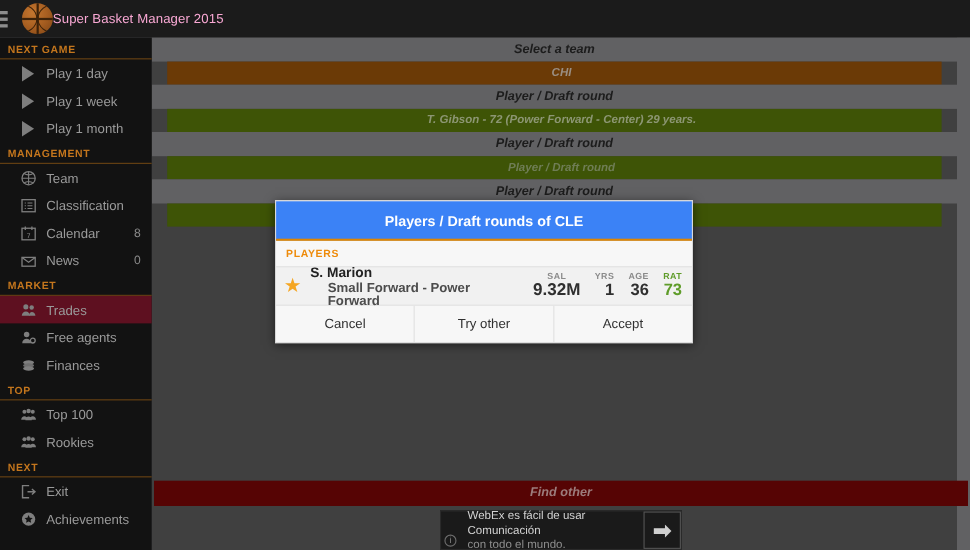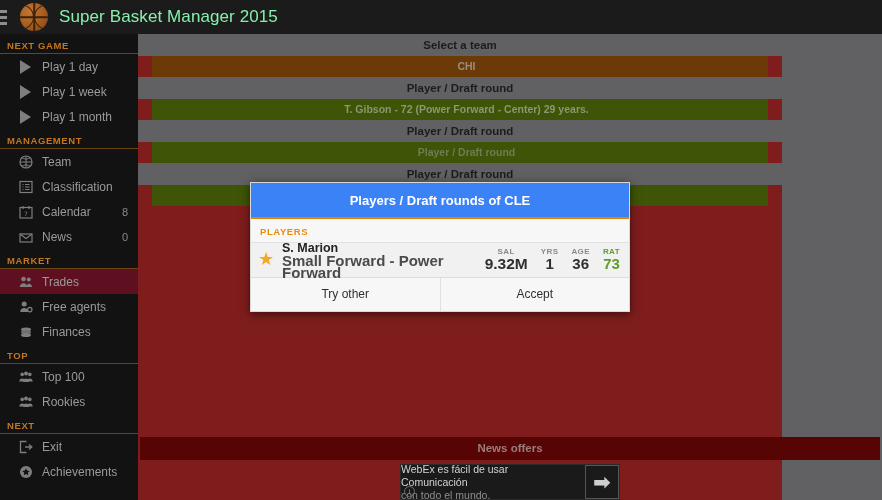--- a/index.html
+++ b/index.html
@@ -45,21 +45,21 @@
     content: ""; position: absolute; left: -2px; top: 50%;
     width: 32px; height: 1.5px; background: #3d2209; transform: translateY(-50%);
   }
   .logo-arc {
     position: absolute; border: 1.5px solid #3d2209; border-radius: 50%;
     width: 34px; height: 28px; top: 0;
   }
   .logo-arc.l { left: -20px; }
   .logo-arc.r { left: 14px; }
   .app-title {
-    color: #86efac; font-size: 17px; margin-left: 11px;
+    color: #f9a8d4; font-size: 12px; margin-left: 0;
     letter-spacing: .1px;
   }
 
   
   .sidebar {
     position: absolute; top: 34px; left: 0;
     width: 138px; height: 466px;
     background: #121212;
     z-index: 4;
     overflow: hidden;
@@ -89,22 +89,23 @@
   .tri {
     width: 0; height: 0;
     border-top: 7px solid transparent;
     border-bottom: 7px solid transparent;
     border-left: 11px solid #7e7e7e;
   }
 
   
   .main {
     position: absolute; top: 34px; left: 138px;
-    width: 644px; height: 466px;
-    background: #7f1d1d;
+    width: 732px; height: 466px;
+    background: #404040;
+    font-style: italic;
   }
   .row-head {
     height: 22px; line-height: 22px;
     text-align: center; font-size: 11.5px; font-weight: bold;
     color: #1c1c1c; background: #616163;
   }
   .row-bar {
     height: 21px; line-height: 21px;
     margin: 0 14px; text-align: center;
     font-size: 10.5px; font-weight: bold; padding-left: 13px;
@@ -130,21 +131,21 @@
     z-index: 6;
   }
   .ad-info {
     position: absolute; left: 3px; bottom: 2px;
     width: 11px; height: 11px; border-radius: 50%;
     border: 1px solid #6d6d6d; color: #8a8a8a;
     font-size: 8px; line-height: 9px; text-align: center;
   }
   .ad-text {
     color: #d2d2d2; font-size: 10.5px; line-height: 13px;
-    padding-left: 0; width: 170px;
+    padding-left: 24px; width: 170px;
   }
   .ad-text .l2 { color: #8e8e8e; }
   .ad-arrow {
     width: 34px; height: 34px; margin-left: auto;
     background: #1a1a1a; border: 1px solid #555;
     display: flex; align-items: center; justify-content: center;
     color: #cfcfcf; font-size: 20px; font-weight: bold;
   }
   .dialog {
     position: absolute; left: 250px; top: 182px;
@@ -170,24 +171,24 @@
     background: #f1f1f1; border-top: 1px solid #e2e2e2;
     border-bottom: 1px solid #dcdcdc;
     padding: 4px 9px 5px 7px; height: 36px;
   }
   .star {
     width: 17px; height: 17px; flex: none; margin-right: 7px;
     color: #f5a623; font-size: 18px; line-height: 17px;
   }
   .p-names { flex: 1; }
   .p-name { font-size: 12.5px; font-weight: bold; color: #222; line-height: 14px; }
-  .p-pos { font-size: 15px; font-weight: bold; color: #4b4b4b; line-height: 12px; }
+  .p-pos { font-size: 12px; font-weight: bold; color: #4b4b4b; line-height: 12px; margin-left: 16px; }
   .stat { text-align: center; margin-left: 13px; }
   .stat .k { font-size: 8px; font-weight: bold; color: #8a8a8a; letter-spacing: .4px; line-height: 9px; }
-  .stat .v { font-size: 15px; font-weight: bold; color: #2f2f2f; line-height: 16px; }
+  .stat .v { font-size: 15px; font-weight: bold; color: #2f2f2f; line-height: 16px; text-align: right; }
   .stat.sal .v { font-size: 15.5px; }
   .stat.rat .k { color: #5f9c2a; }
   .stat.rat .v { color: #5f9c2a; }
   .dlg-actions { display: flex; background: #f7f7f7; }
   .dlg-btn {
     flex: 1; height: 33px; line-height: 33px;
     text-align: center; font-size: 12px; color: #303030;
     border-right: 1px solid #e0e0e0;
   }
   .dlg-btn:last-child { border-right: none; }
@@ -358,21 +359,21 @@
 
     <div class="row-head">Player / Draft round</div>
     <div class="row-bar green">T. Gibson - 72  (Power Forward - Center) 29 years.</div>
 
     <div class="row-head">Player / Draft round</div>
     <div class="row-bar green dim">Player / Draft round</div>
 
     <div class="row-head">Player / Draft round</div>
     <div class="row-bar green"></div>
 
-    <div class="find-offers">News offers</div>
+    <div class="find-offers">Find other</div>
   </div>
 
   <div class="dialog">
     <div class="dlg-title">Players / Draft rounds of CLE</div>
     <div class="dlg-section">PLAYERS</div>
 
     <div class="player-row">
       <span class="star">★</span>
       <span class="p-names">
         <span class="p-name" style="display:block">S. Marion</span>
@@ -390,20 +391,21 @@
         <span class="k" style="display:block">AGE</span>
         <span class="v" style="display:block">36</span>
       </span>
       <span class="stat rat">
         <span class="k" style="display:block">RAT</span>
         <span class="v" style="display:block">73</span>
       </span>
     </div>
 
     <div class="dlg-actions">
+      <div class="dlg-btn">Cancel</div>
       <div class="dlg-btn">Try other</div>
       <div class="dlg-btn">Accept</div>
     </div>
   </div>
 
   <div class="ad">
     <div class="ad-info">i</div>
     <div class="ad-text">
       <span class="l1" style="display:block">WebEx es fácil de usar Comunicación</span>
       <span class="l2" style="display:block">con todo el mundo.</span>

